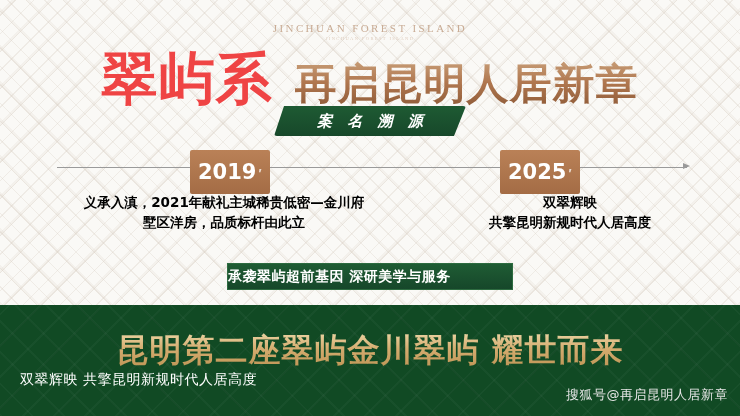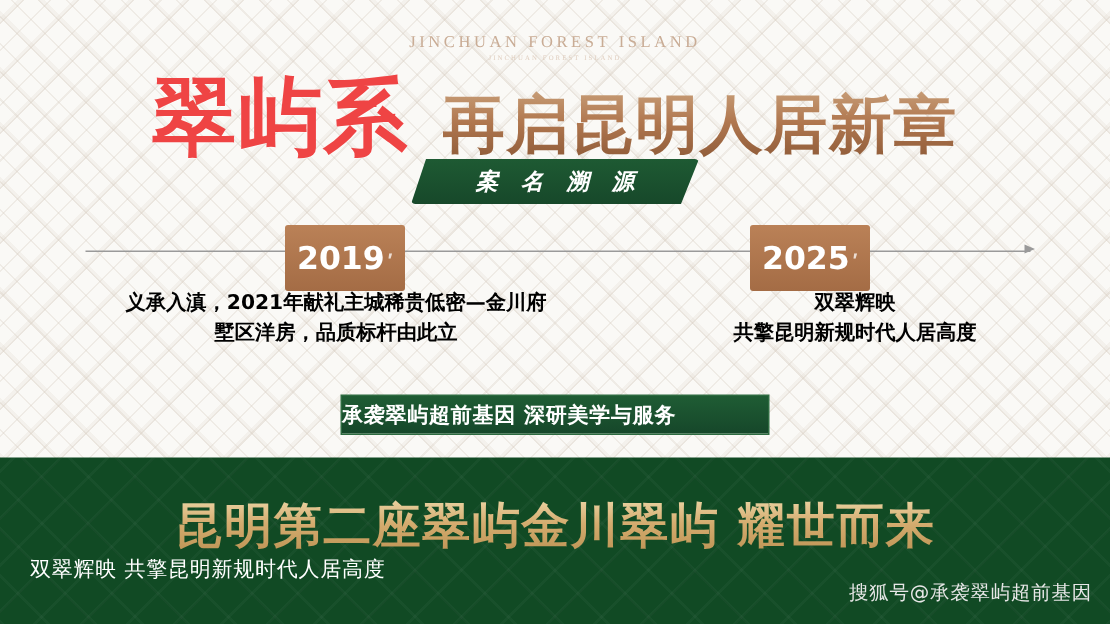--- a/index.html
+++ b/index.html
@@ -214,16 +214,16 @@
   </div>
 
   <div id="midbar">
     <span class="midbar-text">承袭翠屿超前基因  深研美学与服务</span>
   </div>
 
   <div id="greenpanel">
     <div class="tex"></div>
     <div id="gp-title">昆明第二座翠屿金川翠屿  耀世而来</div>
     <div id="gp-sub">双翠辉映  共擎昆明新规时代人居高度</div>
-    <div id="watermark">搜狐号@承袭翠屿超前基因</div>
+    <div id="watermark">搜狐号@再启昆明人居新章</div>
   </div>
 
 </div>
 
 </body></html>

